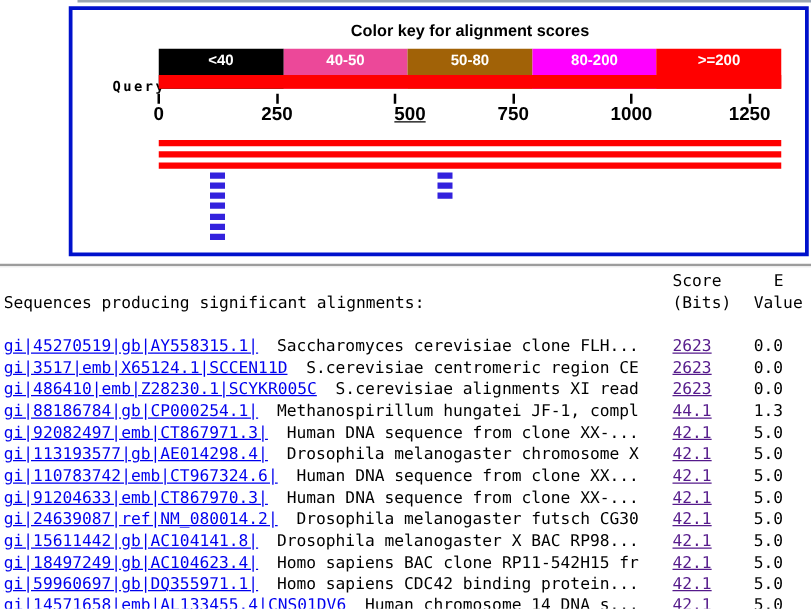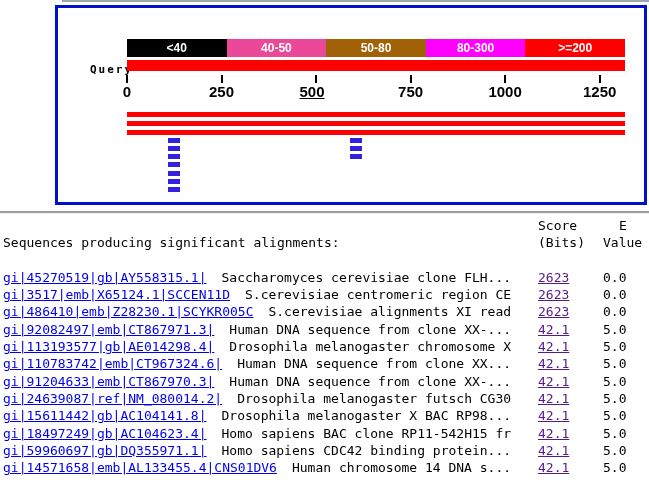--- a/index.html
+++ b/index.html
@@ -13,21 +13,21 @@
 
   .top-rule{position:absolute;left:62px;right:0;top:0;height:2px;
             background:var(--top-rule);}
 
   
   .gbox{position:absolute;left:55px;top:5px;width:592px;height:200px;
         border:3px solid var(--box-border);background:#fff;}
   .gbox *{position:absolute;}
   .g-title{left:69px;top:9px;width:498px;text-align:center;
            font-weight:bold;font-size:13px;color:#000;}
-  .key-bar{left:69px;top:31px;width:498px;height:18px;display:flex;justify-content:space-between;}
+  .key-bar{left:69px;top:31px;width:498px;height:32px;display:flex;justify-content:space-between;}
   .key-bar .band{position:static;flex:1 1 0;color:#fff;font-weight:bold;
                  font-size:12px;line-height:18px;text-align:center;}
   .query-label{left:20px;top:55px;font:bold 11px "DejaVu Sans Mono",monospace;
                letter-spacing:2px;color:#000;margin-left:12px;}
   .query-bar{left:69px;top:52px;width:498px;height:11px;background:#FF0000;}
   .tick{width:2px;height:8px;background:#000;top:67px;}
   .tick-num{top:75px;width:44px;text-align:center;font-weight:bold;
             font-size:15px;color:#000;}
   .hit-bar{left:69px;width:498px;height:5px;background:#FF0000;}
   .dash{width:12px;height:5px;background:#3322DD;}
@@ -46,36 +46,37 @@
   .blank-line{height:17.3px;}
   a.gi{color:var(--gi-link);text-decoration:underline;}
   a.sc{color:var(--score-link);text-decoration:underline;}
 </style>
 </head>
 <body>
 
 <div class="top-rule"></div>
 
 <div class="gbox">
+  <div class="g-title">Color key for alignment scores</div>
   <div class="key-bar">
       <div class="band" style="background: rgb(0, 0, 0);">&lt;40</div>
       <div class="band" style="background: #ec4899;">40-50</div>
       <div class="band" style="background: #a16207;">50-80</div>
-      <div class="band" style="background: rgb(255, 0, 255);">80-300</div>
+      <div class="band" style="background: rgb(255, 0, 255);">80-200</div>
       <div class="band" style="background: rgb(255, 0, 0);">&gt;=200</div>
     </div>
   <div class="query-label">Query</div>
   <div class="query-bar" style="background: rgb(255, 0, 0);"></div>
   <div id="axis">
       <div class="tick" style="left: 68px;"></div>
       <div class="tick-num" style="left: 47px;">0</div>
       <div class="tick" style="left: 162.533px;"></div>
       <div class="tick-num" style="left: 141.533px;">250</div>
       <div class="tick" style="left: 257.066px;"></div>
-      <div class="tick-num" style="left: 232px; text-decoration: underline;">500</div>
+      <div class="tick-num" style="left: 248px; text-decoration: underline;">500</div>
       <div class="tick" style="left: 351.599px;"></div>
       <div class="tick-num" style="left: 330.599px;">750</div>
       <div class="tick" style="left: 446.132px;"></div>
       <div class="tick-num" style="left: 425.132px;">1000</div>
       <div class="tick" style="left: 540.665px;"></div>
       <div class="tick-num" style="left: 519.665px;">1250</div>
     </div>
   <div id="hits">
       <div class="hit-bar" style="top: 104px; background: rgb(255, 0, 0);"></div>
       <div class="hit-bar" style="top: 113px; background: rgb(255, 0, 0);"></div>
@@ -121,20 +122,25 @@
     <span class="c2"><a href="#" class="sc r-score">2623</a></span>
     <span class="c3 r-eval">0.0</span>
   </div>
 
   <div class="t-row">
     <span class="c1"><a href="#" class="gi r-id">gi|486410|emb|Z28230.1|SCYKR005C</a><span class="r-desc">S.cerevisiae alignments XI read</span></span>
     <span class="c2"><a href="#" class="sc r-score">2623</a></span>
     <span class="c3 r-eval">0.0</span>
   </div>
 
+  <div class="t-row">
+    <span class="c1"><a href="#" class="gi r-id">gi|88186784|gb|CP000254.1|</a><span class="r-desc">Methanospirillum hungatei JF-1, compl</span></span>
+    <span class="c2"><a href="#" class="sc r-score">44.1</a></span>
+    <span class="c3 r-eval">1.3</span>
+  </div>
 
   <div class="t-row">
     <span class="c1"><a href="#" class="gi r-id">gi|92082497|emb|CT867971.3|</a><span class="r-desc">Human DNA sequence from clone XX-...</span></span>
     <span class="c2"><a href="#" class="sc r-score">42.1</a></span>
     <span class="c3 r-eval">5.0</span>
   </div>
 
   <div class="t-row">
     <span class="c1"><a href="#" class="gi r-id">gi|113193577|gb|AE014298.4|</a><span class="r-desc">Drosophila melanogaster chromosome X</span></span>
     <span class="c2"><a href="#" class="sc r-score">42.1</a></span>

